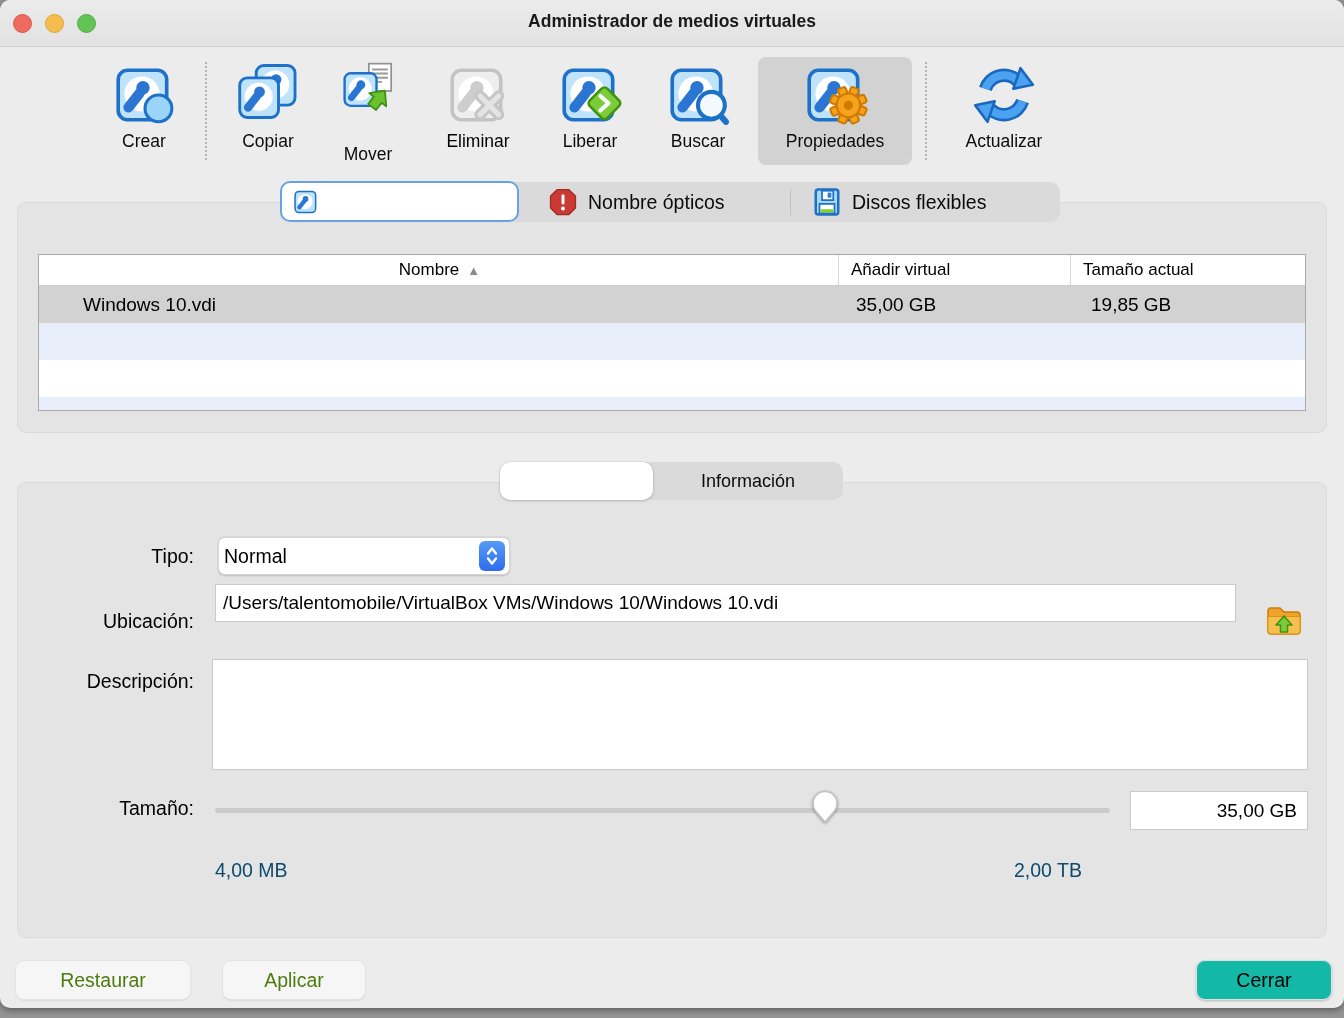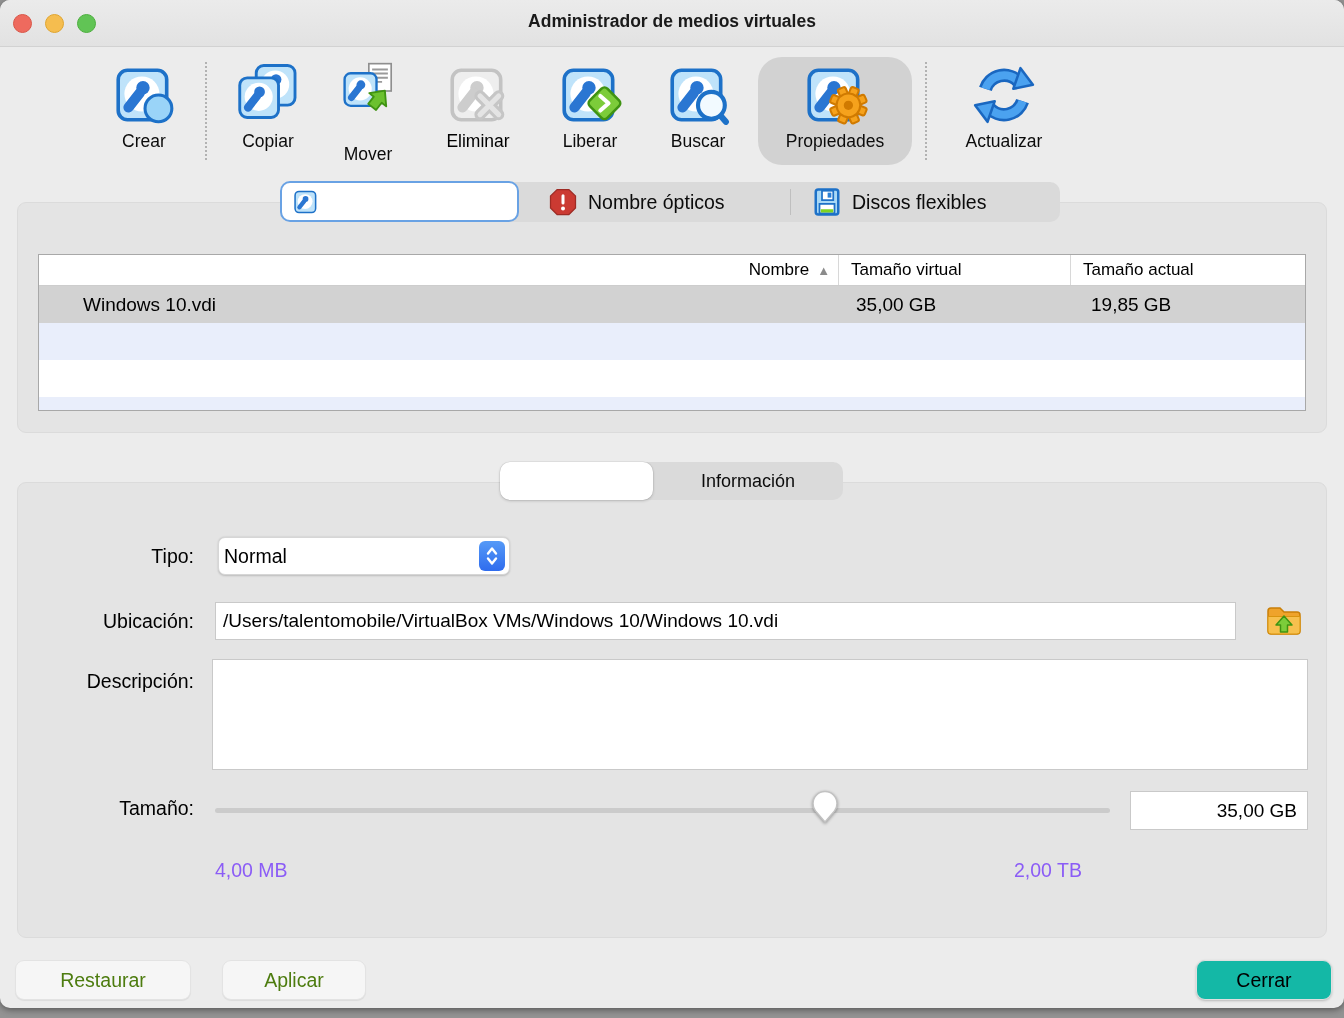--- a/index.html
+++ b/index.html
@@ -53,21 +53,21 @@
          font-size:19px;color:#000;}
   .popup{position:absolute;left:218px;top:537px;width:292px;height:38px;background:#fff;
          border:1px solid #d6d6d6;border-radius:7px;box-sizing:border-box;
          box-shadow:0 .5px 2px rgba(0,0,0,.18);display:flex;align-items:center;}
   .popup-text{font-size:19.5px;padding-left:5px;flex:1;}
   .stepper{width:26px;height:30px;margin-right:4px;border-radius:6px;
            background:linear-gradient(#559af7,#2f6cee);display:flex;align-items:center;justify-content:center;}
   .slider-track{position:absolute;left:215px;top:808px;width:895px;height:5px;background:#cbcbcb;border-radius:3px;}
   .slider-thumb{position:absolute;left:810px;top:789px;width:30px;height:36px;
                 filter:drop-shadow(0 1px 1.5px rgba(0,0,0,.35));}
-  .rangelabel{position:absolute;top:859px;font-size:19.5px;color:#8b5cf6;}
+  .rangelabel{position:absolute;top:859px;font-size:19.5px;color:#0c4a6e;}
   
   .btn{position:absolute;top:960px;height:40px;border-radius:9px;font-size:19.5px;
        display:flex;align-items:center;justify-content:center;box-sizing:border-box;}
   .btn.dim{background:#f6f6f6;border:1px solid #e3e3e3;box-shadow:0 1px 1px rgba(0,0,0,.07);color:#4d7c0f;}
   .btn.lit{background:#14b8a6;border:1px solid #e0e0e0;box-shadow:0 1px 2.5px rgba(0,0,0,.22);color:#000;}
 </style>
 </head>
 <body>
 
 <svg width="0" height="0" style="position:absolute">
@@ -147,21 +147,21 @@
 
   <div class="titem" style="left:656px;width:84px;">
     <svg class="ticon" viewBox="0 0 64 64">
       <use href="#disk"></use>
       <path d="M52 50 L59 58" stroke="#1d71c8" stroke-width="6" stroke-linecap="round"></path>
       <circle cx="45" cy="42" r="13" fill="#f2faff" stroke="#1d71c8" stroke-width="4"></circle>
     </svg>
     <div class="tlabel">Buscar</div>
   </div>
 
-  <div class="titem selected" style="left:758px;width:154px;border-radius:24px;">
+  <div class="titem selected" style="left:758px;width:154px;">
     <svg class="ticon" viewBox="0 0 64 64">
       <use href="#disk"></use>
       <g transform="rotate(22 45 42)">
         <g fill="#f6a21c" stroke="#d07a00" stroke-width="2">
           <rect x="41" y="24" width="8" height="36" rx="2"></rect>
           <rect x="41" y="24" width="8" height="36" rx="2" transform="rotate(45 45 42)"></rect>
           <rect x="41" y="24" width="8" height="36" rx="2" transform="rotate(90 45 42)"></rect>
           <rect x="41" y="24" width="8" height="36" rx="2" transform="rotate(135 45 42)"></rect>
         </g>
         <circle cx="45" cy="42" r="11.5" fill="#f6a21c" stroke="#d07a00" stroke-width="2"></circle>
@@ -209,26 +209,26 @@
       <rect x="8" y="3" width="9" height="7.5" fill="#ffffff" stroke="#1d71c8" stroke-width="1.4"></rect>
       <rect x="12.5" y="4.5" width="3" height="4" fill="#2a7fd4"></rect>
       <rect x="6" y="13.5" width="12" height="7.5" fill="#ffffff" stroke="#1d71c8" stroke-width="1.4"></rect>
       <rect x="7" y="17.8" width="10" height="2.6" fill="#7ed321"></rect>
     </svg>
   </div>
   <div class="mtab-label" style="left:852px;">Discos flexibles</div>
 
   <div class="mtable">
     <div class="thead">
-      <div class="thc" style="width:800px;border-right:1px solid #d8d8d8;justify-content:flex-end;padding:0 8px 0 10px;gap:8px;">
+      <div class="thc" style="width:800px;border-right:1px solid #d8d8d8;justify-content:center;padding:0 8px 0 10px;gap:8px;">
         <span>Nombre</span>
         <span style="color:#8b8b8b;font-size:13px;">▲</span>
       </div>
       <div class="thc" style="width:232px;border-right:1px solid #d8d8d8;padding-left:12px;">
-        <span>Tamaño virtual</span>
+        <span>Añadir virtual</span>
       </div>
       <div class="thc" style="flex:1;padding-left:12px;">
         <span>Tamaño actual</span>
       </div>
     </div>
     <div class="trow" style="background:#d2d2d2;">
       <div style="width:800px;padding-left:44px;box-sizing:border-box;">Windows 10.vdi</div>
       <div style="width:232px;padding-left:17px;box-sizing:border-box;">35,00 GB</div>
       <div style="flex:1;padding-left:20px;box-sizing:border-box;">19,85 GB</div>
     </div>
@@ -250,21 +250,21 @@
     <div class="popup-text">Normal</div>
     <div class="stepper">
       <svg width="14" height="22" viewBox="0 0 14 22">
         <path d="M3 8.5 L7 3.5 L11 8.5" fill="none" stroke="#ffffff" stroke-width="2.4" stroke-linecap="round" stroke-linejoin="round"></path>
         <path d="M3 13.5 L7 18.5 L11 13.5" fill="none" stroke="#ffffff" stroke-width="2.4" stroke-linecap="round" stroke-linejoin="round"></path>
       </svg>
     </div>
   </div>
 
   <div class="flabel" style="top:610px;">Ubicación:</div>
-  <div class="field" style="left:215px;top:602px;width:1021px;height:38px;line-height:36px;padding-left:7px;
+  <div class="field" style="left:215px;top:584px;width:1021px;height:38px;line-height:36px;padding-left:7px;
        white-space:nowrap;overflow:hidden;">/Users/talentomobile/VirtualBox VMs/Windows 10/Windows 10.vdi</div>
   <div class="abs" style="left:1266px;top:603px;width:36px;height:36px;">
     <svg width="36" height="34" viewBox="0 0 36 34">
       <path d="M2 8 q0 -3 3 -3 h9 l4 4 h13 q3 0 3 3 v16 q0 3 -3 3 H5 q-3 0 -3 -3 z" fill="#efa32b" stroke="#c97f08" stroke-width="1.5"></path>
       <path d="M2 13.5 h32 v14.5 q0 3 -3 3 H5 q-3 0 -3 -3 z" fill="#f7c04e" stroke="#d9940f" stroke-width="1"></path>
       <path d="M18 13 L26 22 H21.5 V29 H14.5 V22 H10 Z" fill="#7ccc3a" stroke="#3f9312" stroke-width="1.5" stroke-linejoin="round"></path>
     </svg>
   </div>
 
   <div class="flabel" style="top:670px;">Descripción:</div>

